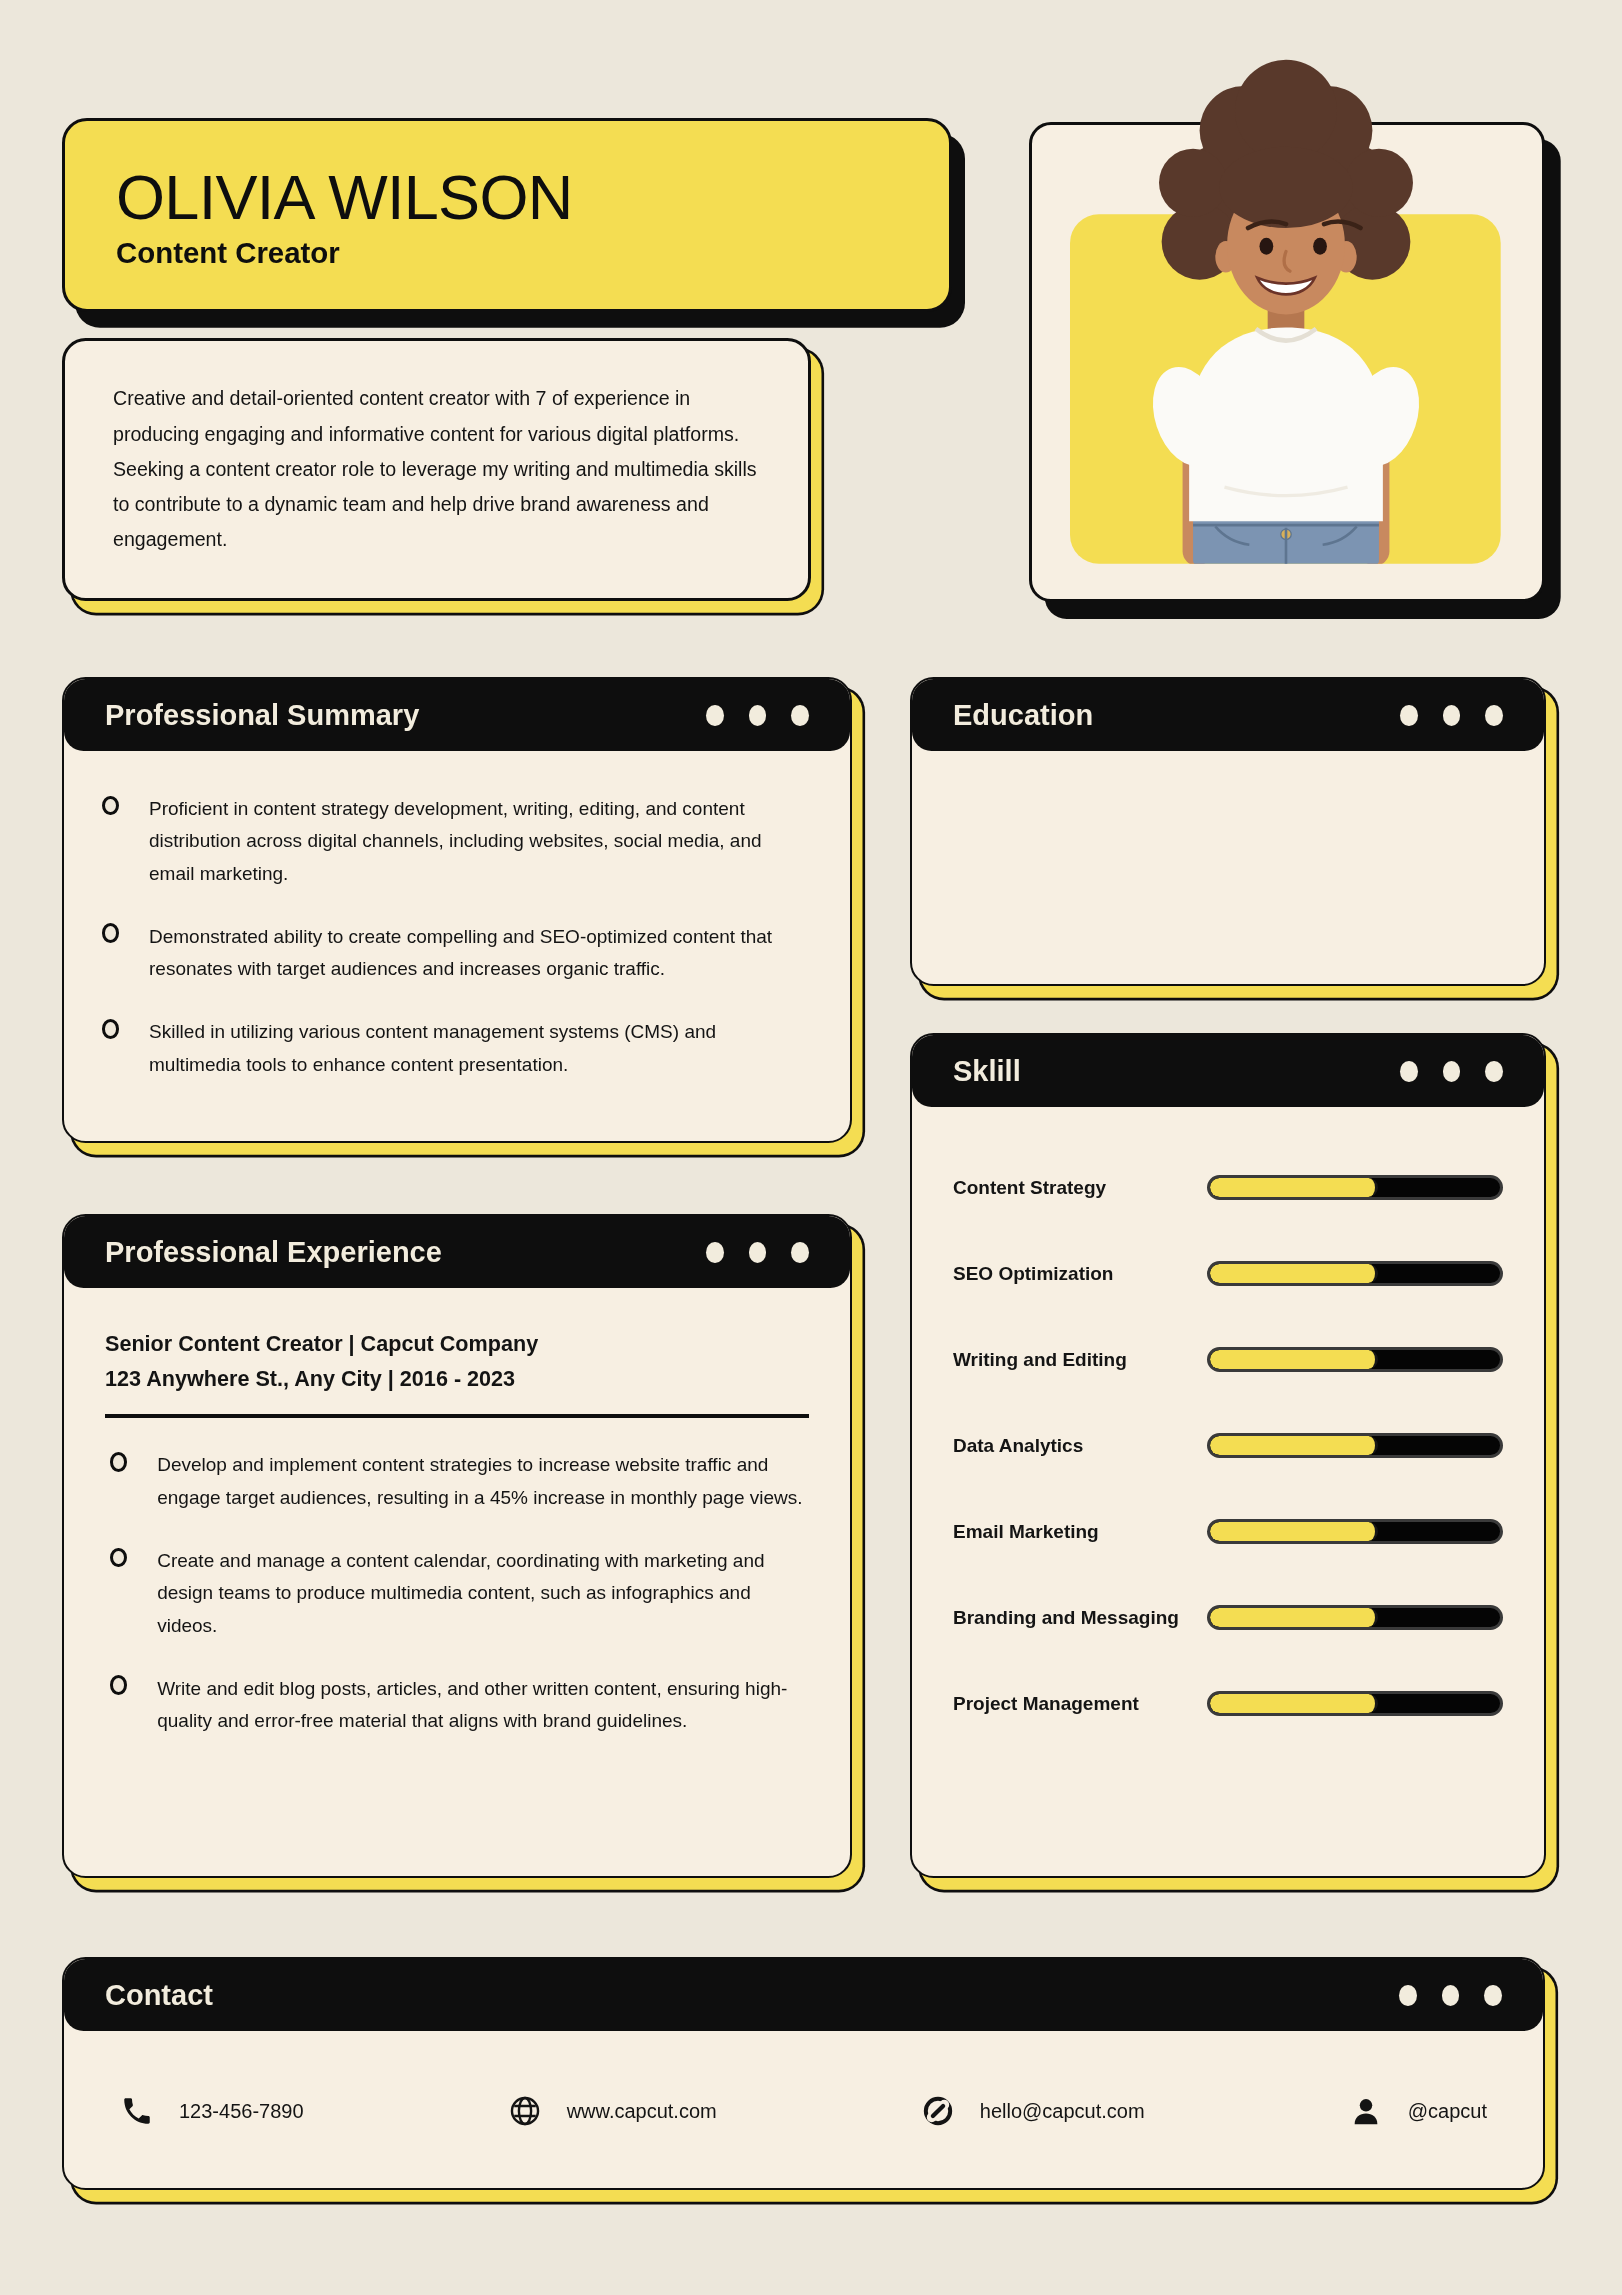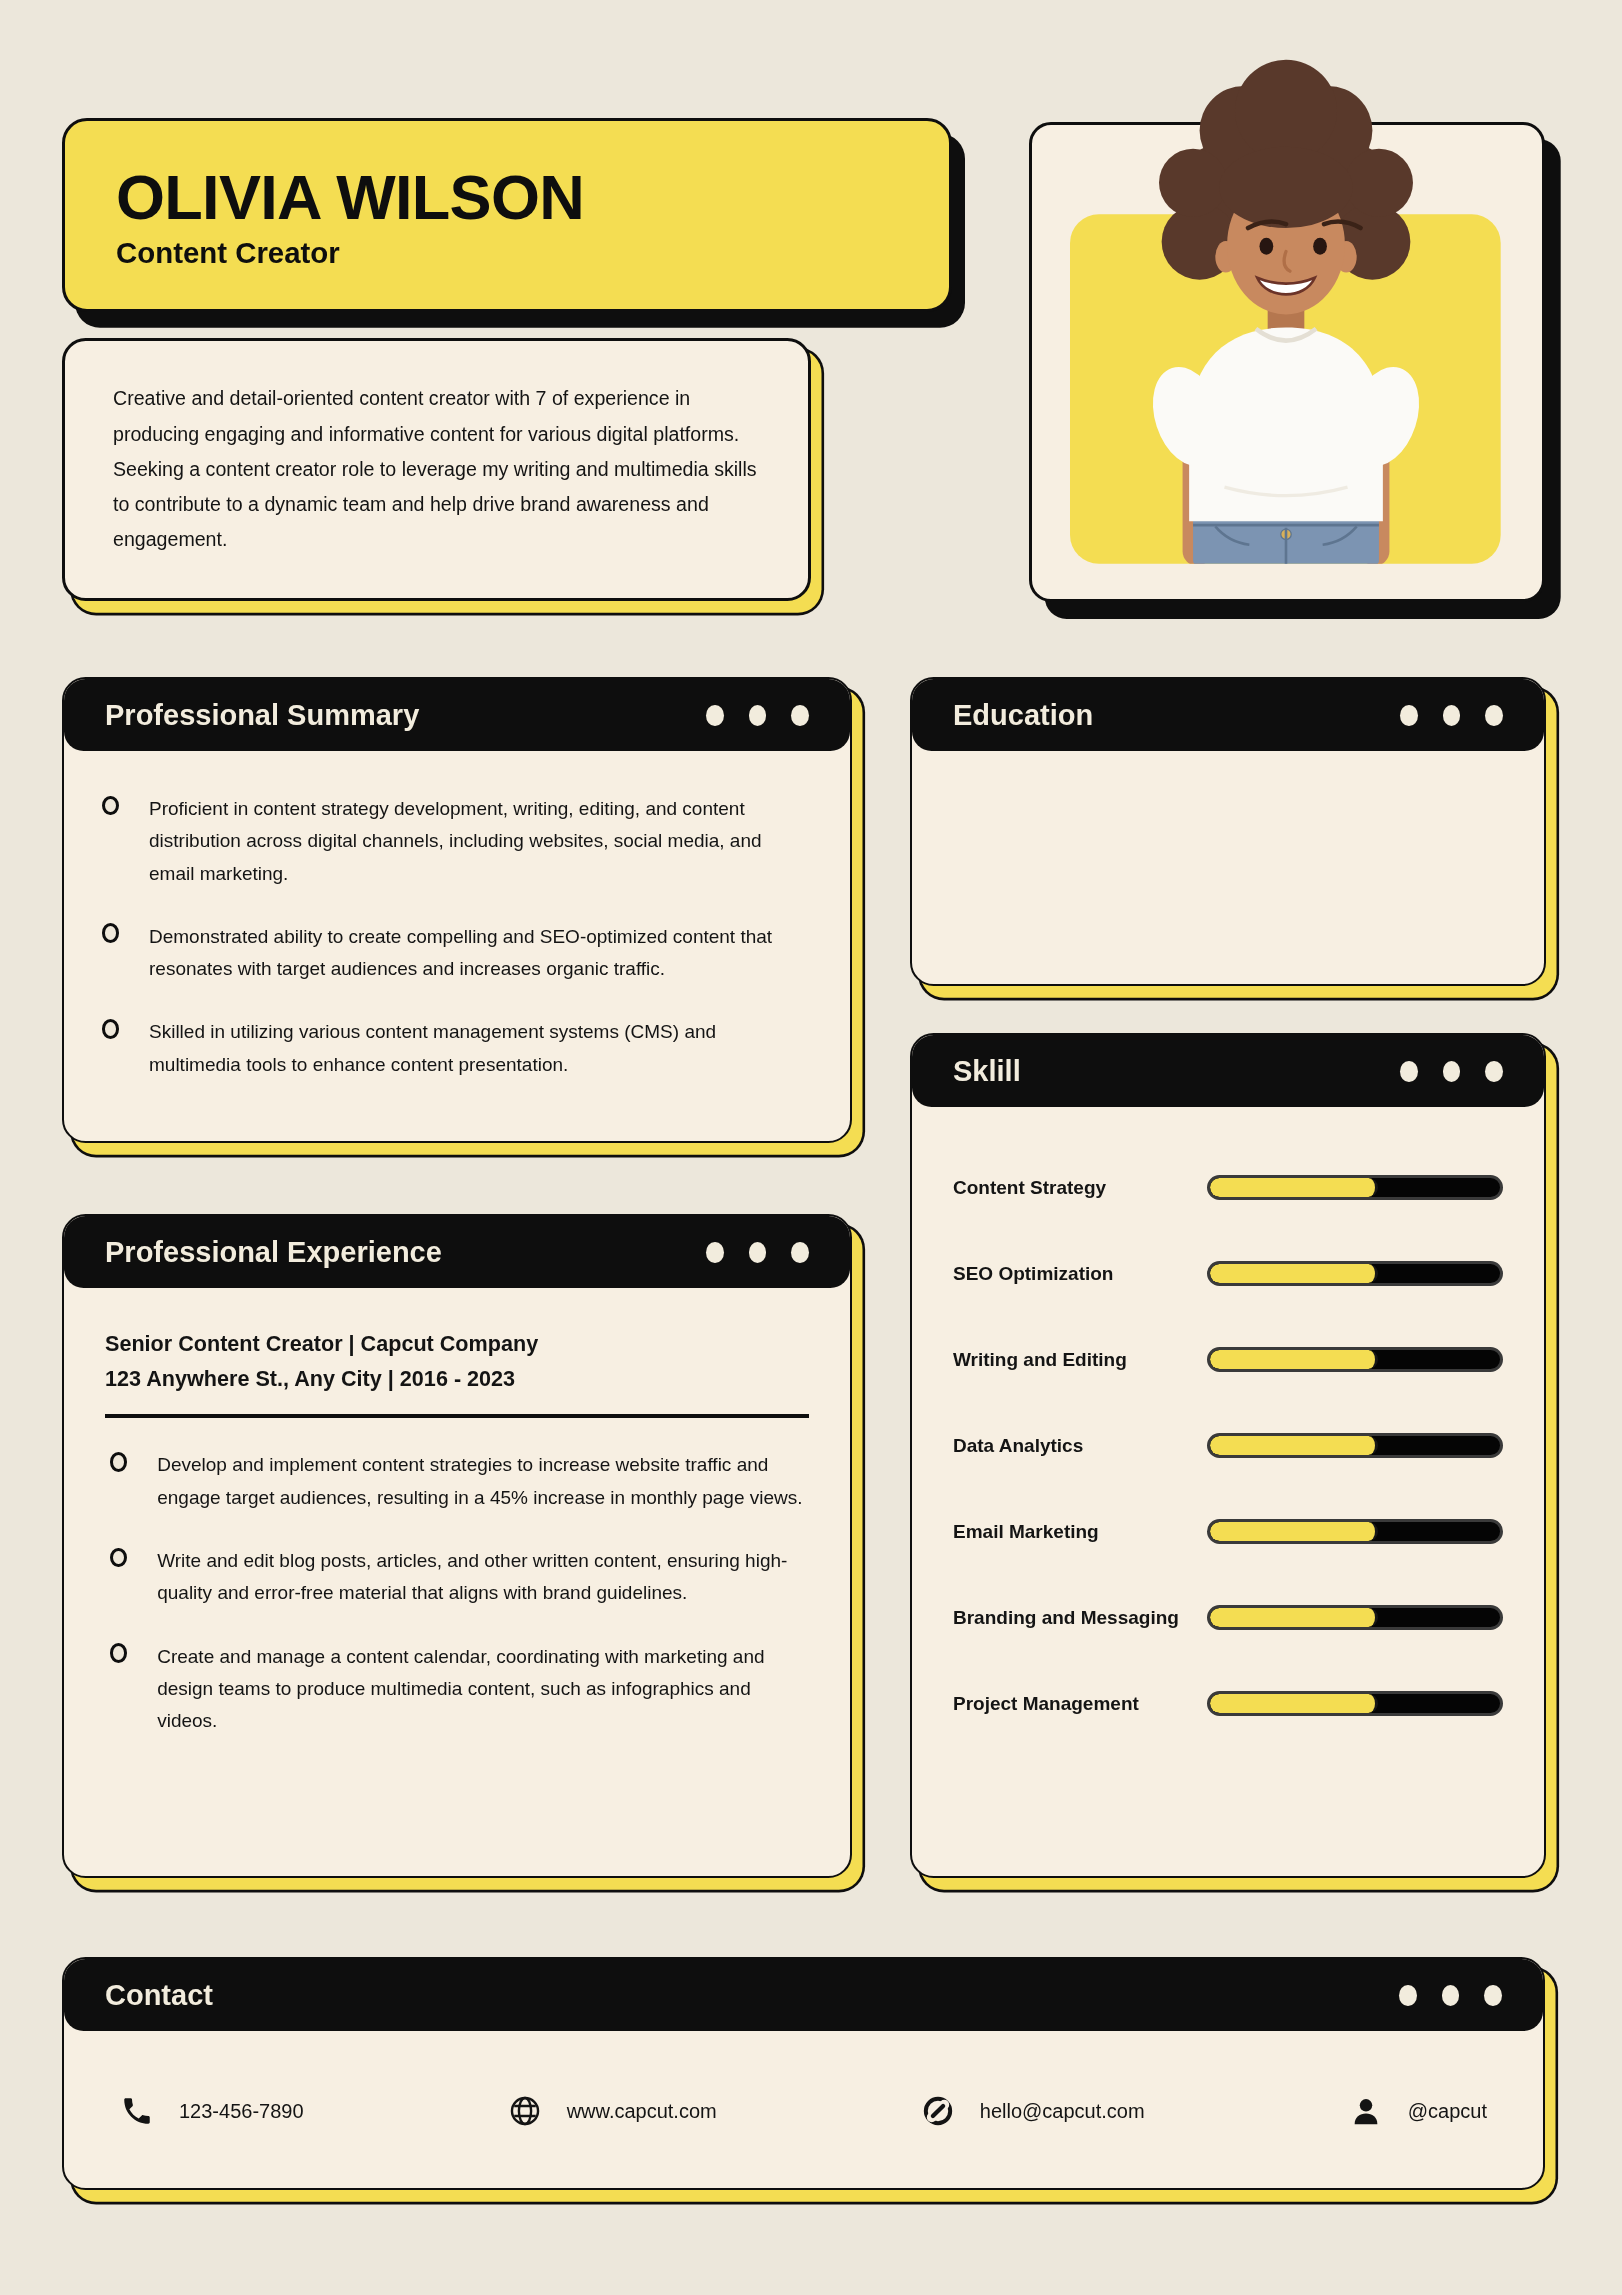--- a/index.html
+++ b/index.html
@@ -4,21 +4,21 @@
 <style>
   * { box-sizing: border-box; margin: 0; padding: 0; }
   body { width: 1623px; height: 2295px; font-family: "Liberation Sans", sans-serif; }
   .page { position: relative; width: 1623px; height: 2295px; background: #ECE7DB; color: #141414; overflow: hidden; }
 
   
   .name-card { position: absolute; left: 62px; top: 118px; width: 890px; height: 194px;
     background: #F4DD52; border: 3.9px solid #0E0E0E; border-radius: 25px;
     box-shadow: 13px 15.7px 0 0 #0E0E0E; padding: 0 51px;
     display: flex; flex-direction: column; justify-content: center; }
-  .person-name { font-size: 63px; font-weight: bold; letter-spacing: -0.7px; color: #0E0E0E; }
+  .person-name { font-size: 63px; font-weight: normal; letter-spacing: -0.7px; color: #0E0E0E; }
   .person-role { font-size: 29.4px; font-weight: bold; margin-top: 3px; color: #0E0E0E; }
 
   
   .intro-card { position: absolute; left: 62px; top: 338px; width: 749px; height: 263px;
     background: #F7EFE2; border: 3.3px solid #0E0E0E; border-radius: 23.6px;
     box-shadow: 10.5px 11.8px 0 0 #F4DD52, 10.5px 11.8px 0 2.6px #0E0E0E;
     display: flex; align-items: center; padding: 0 48px; }
   .intro-card p { font-size: 19.6px; line-height: 1.8; }
 
   
@@ -249,25 +249,25 @@
       <div class="exp-role">Senior Content Creator | Capcut Company</div>
       <div class="exp-meta">123 Anywhere St., Any City | 2016 - 2023</div>
       <hr class="exp-divider">
       <ul class="bullets">
         <li>
           <span class="ring"></span>
           <span class="btxt">Develop and implement content strategies to increase website traffic and engage target audiences, resulting in a 45% increase in monthly page views.</span>
         </li>
         <li>
           <span class="ring"></span>
-          <span class="btxt">Write and edit blog posts, articles, and other written content, ensuring high-quality and error-free material that aligns with brand guidelines.</span>
+          <span class="btxt">Create and manage a content calendar, coordinating with marketing and design teams to produce multimedia content, such as infographics and videos.</span>
         </li>
         <li>
           <span class="ring"></span>
-          <span class="btxt">Create and manage a content calendar, coordinating with marketing and design teams to produce multimedia content, such as infographics and videos.</span>
+          <span class="btxt">Write and edit blog posts, articles, and other written content, ensuring high-quality and error-free material that aligns with brand guidelines.</span>
         </li>
       </ul>
     </div>
   </section>
 
   <section class="window-card contact-card">
     <header class="window-header">
       <span class="window-title">Contact</span>
       <span class="dots">
         <i class="dot"></i>

